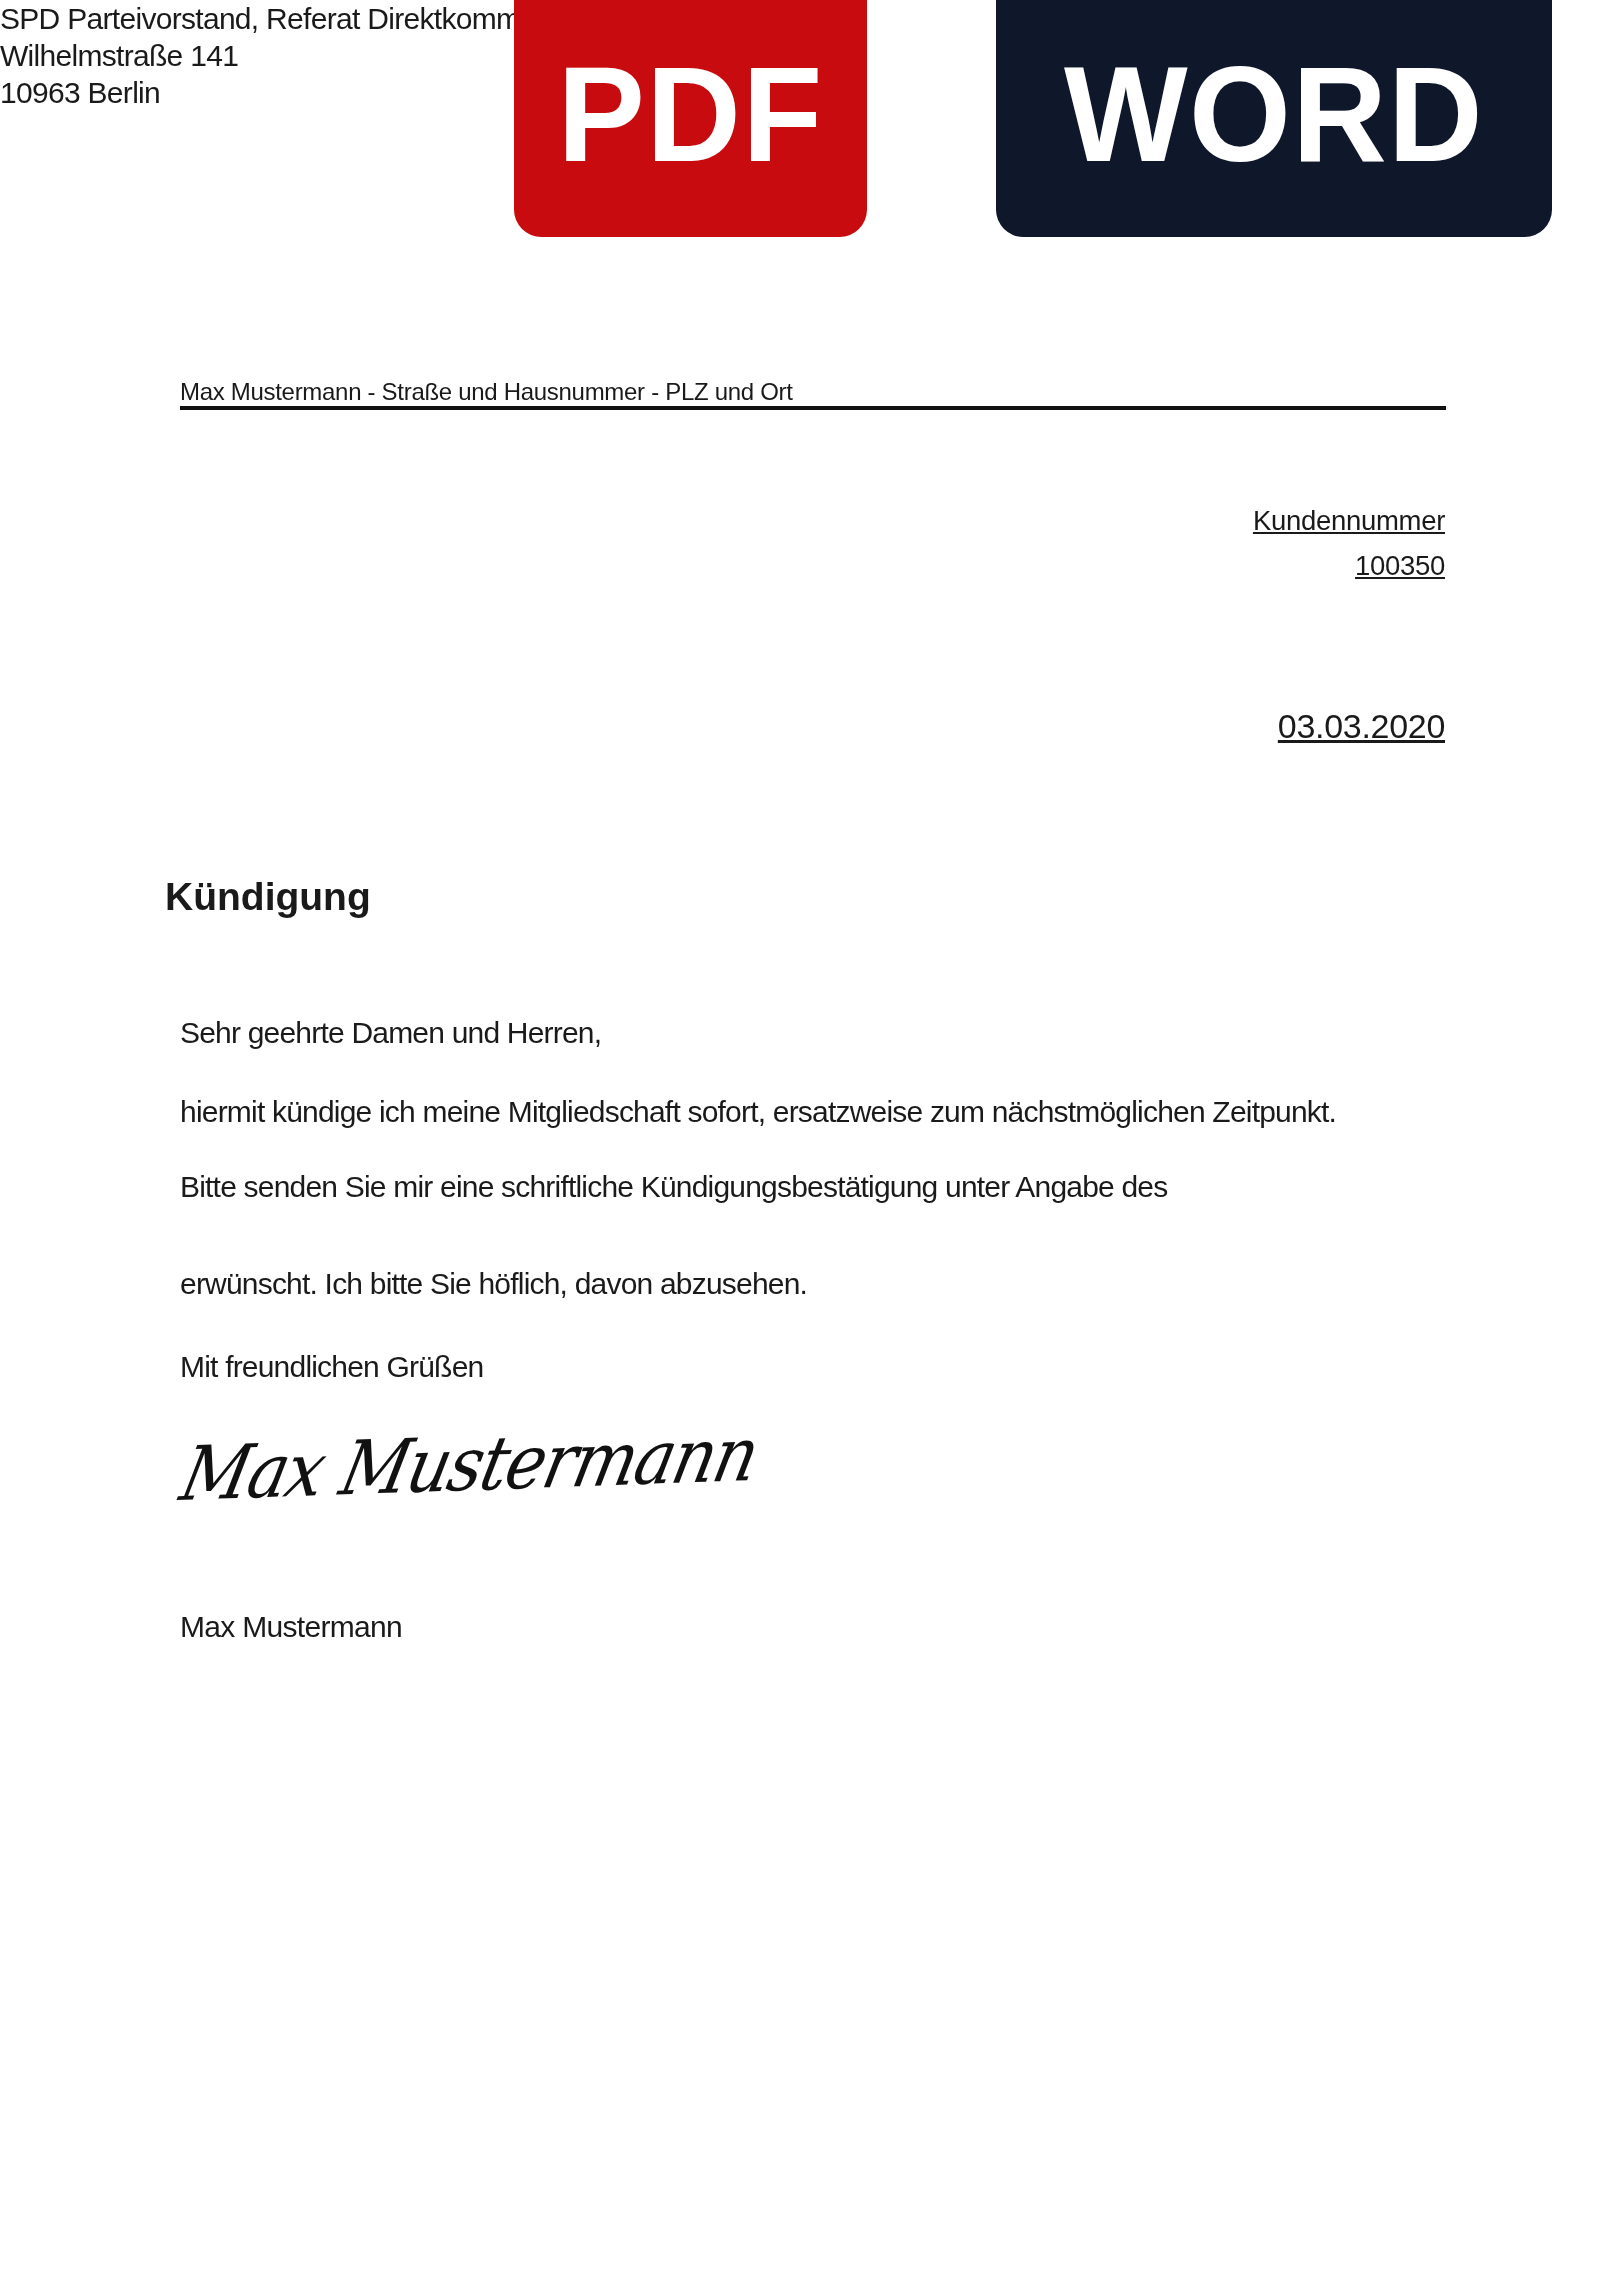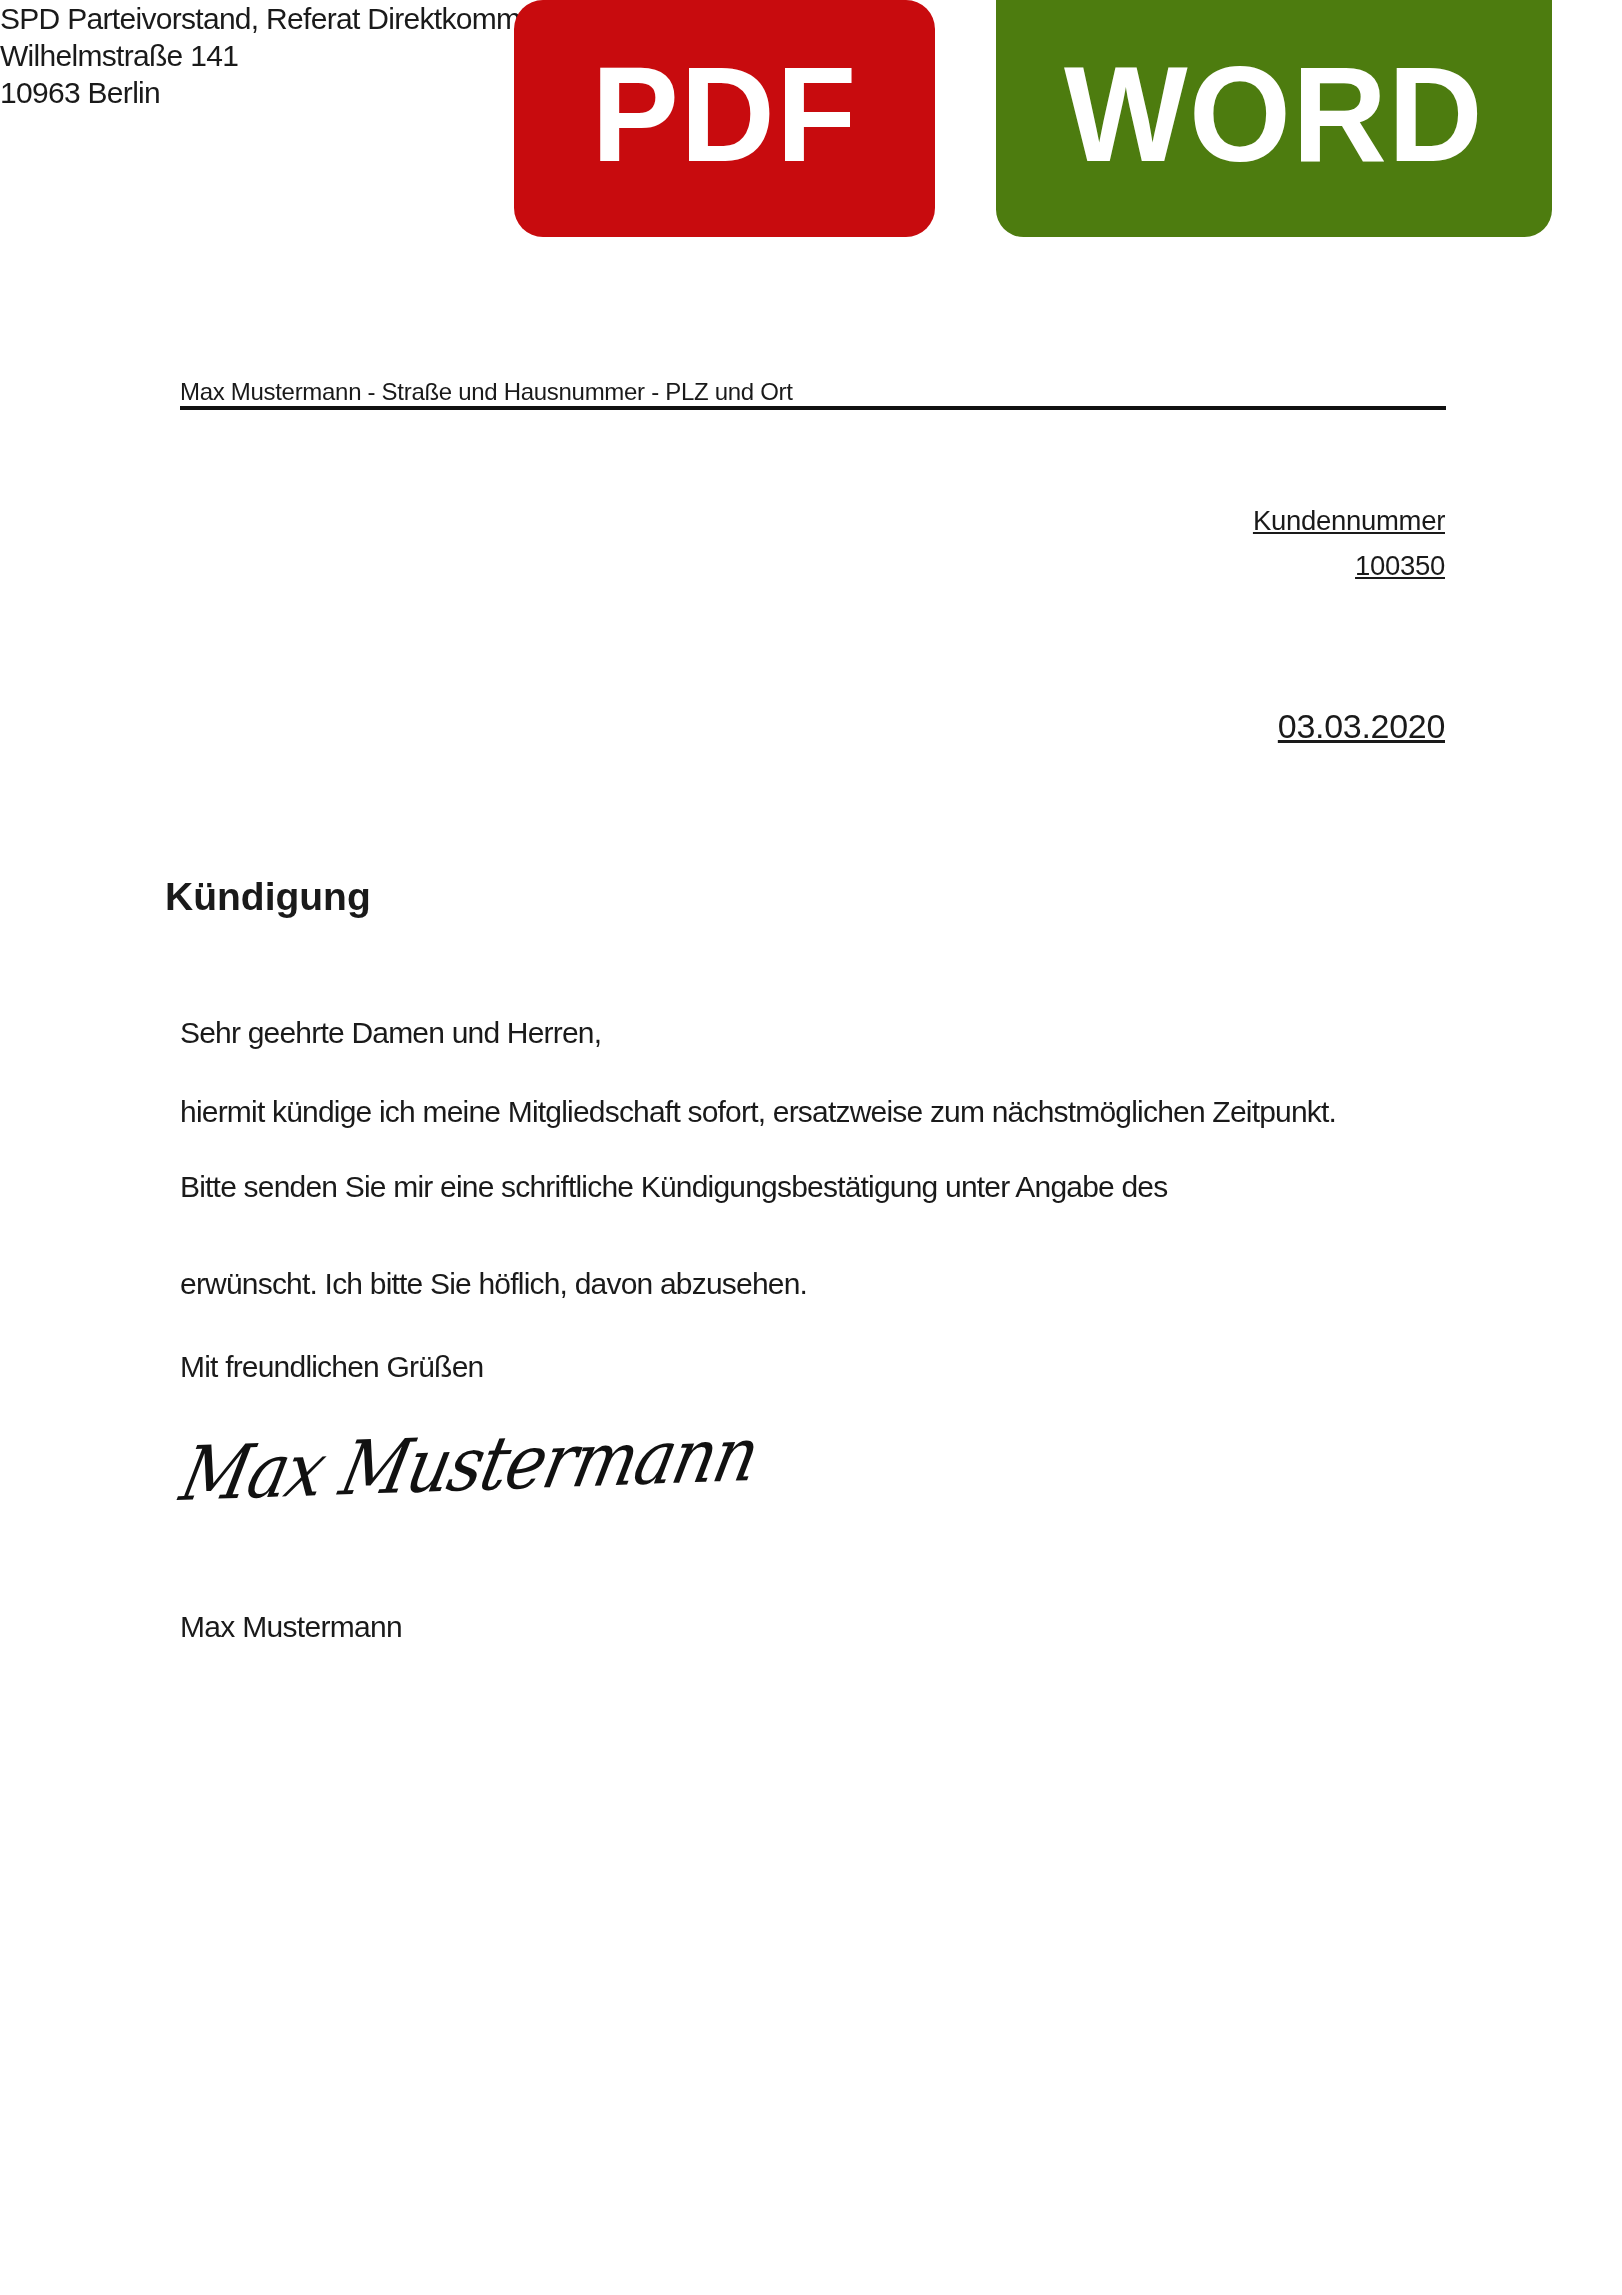--- a/index.html
+++ b/index.html
@@ -4,22 +4,22 @@
 <style>
   html,body{margin:0;padding:0;background:#fff;}
   .page{position:relative;width:1623px;height:2295px;background:#ffffff;overflow:hidden;
         font-family:"Liberation Sans",sans-serif;color:#1a1a1a;}
 
   
   .dl-btn{position:absolute;top:0;height:237px;display:flex;align-items:center;justify-content:center;
           border-radius:0 0 27.5px 27.5px;text-decoration:none;cursor:pointer;}
   .dl-btn .dl-label{color:#ffffff;font-weight:700;font-size:131px;line-height:1;
           letter-spacing:1.3px;padding-bottom:9.2px;transform:scaleY(1.04);}
-  .dl-pdf{left:514px;width:421px;background:#c80b0e;border-radius:29px;}
-  .dl-word{left:996px;width:556px;background:#4d7c0f;}
+  .dl-pdf{left:514px;width:353px;background:#c80b0e;}
+  .dl-word{left:996px;width:556px;background:#0f172a;}
 
   
   .col{position:absolute;left:180px;width:1265px;}
   .right{text-align:right;text-decoration:underline;}
 
   .sender-line{top:380px;font-size:24px;line-height:1;letter-spacing:-0.3px;white-space:nowrap;}
   .addr-rule{position:absolute;left:180px;top:406px;width:1266px;height:3.9px;background:#111;}
 
   .kn-label{top:507px;font-size:27.5px;line-height:1;letter-spacing:-0.3px;}
   .kn-value{top:552px;font-size:27.5px;line-height:1;letter-spacing:-0.3px;}

